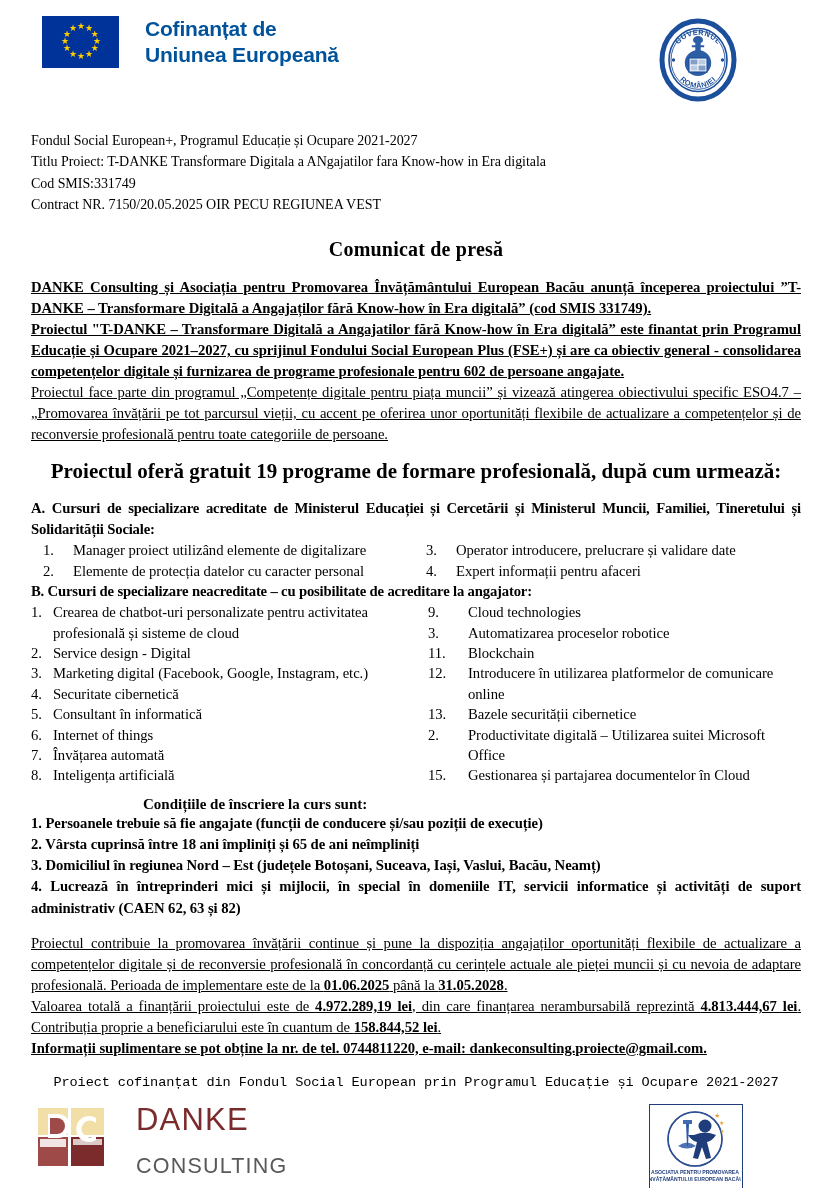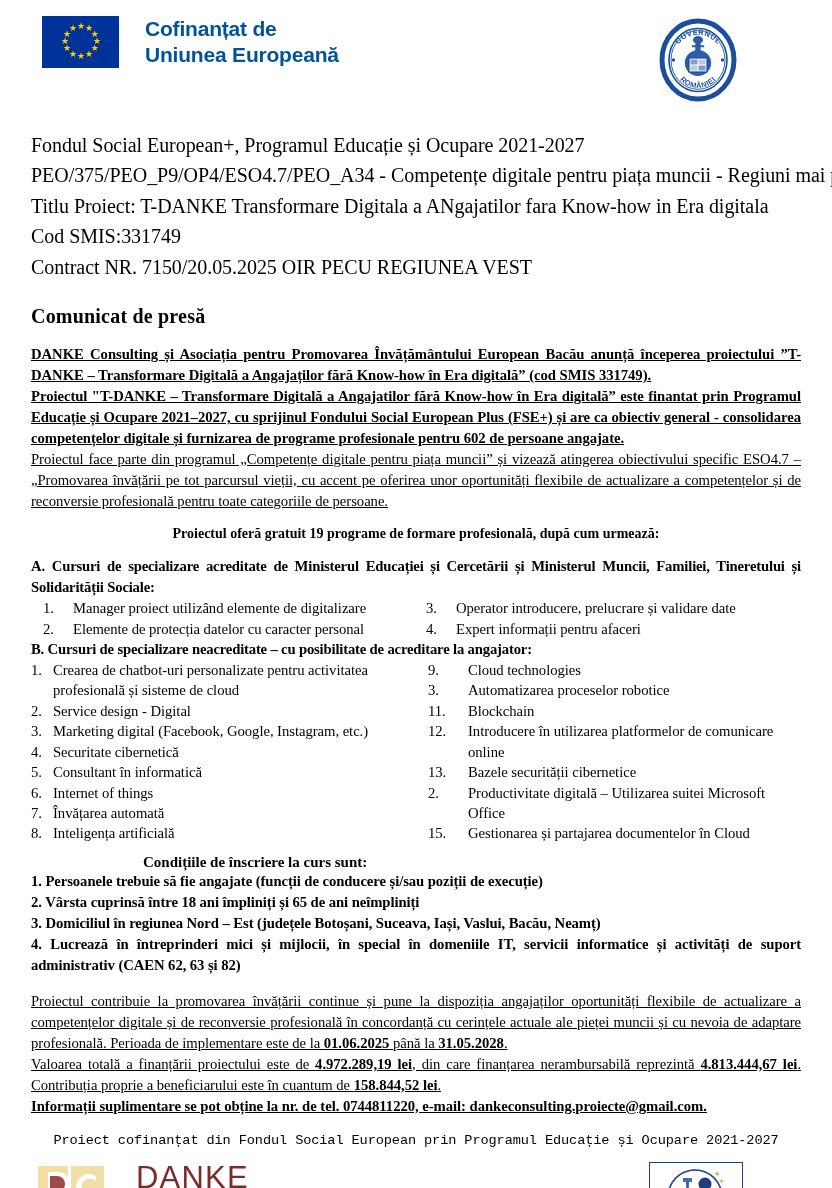--- a/index.html
+++ b/index.html
@@ -76,29 +76,29 @@
     margin-top: 2px;
     width: 78px;
     height: 84px;
     position: relative;
   }
   .gov-seal svg { display: block; }
 
   
   .header-info {
     margin-top: 20px;
-    font-size: 20px;
+    font-size: 14px;
     line-height: 1.52;
     letter-spacing: -0.05px;
   }
   .header-info div { white-space: nowrap; }
 
   
   .doc-title {
-    text-align: left;
+    text-align: center;
     font-weight: bold;
     font-size: 20px;
     margin-top: 23px;
     margin-bottom: 16px;
     letter-spacing: 0.2px;
   }
 
   
   p.body {
     margin: 0;
@@ -107,21 +107,21 @@
     text-align: justify;
     letter-spacing: -0.05px;
     text-decoration: underline;
   }
   p.body.bold { font-weight: bold; }
   .b { font-weight: bold; }
 
   .center-bold {
     text-align: center;
     font-weight: bold;
-    font-size: 14px;
+    font-size: 21px;
     margin: 0;
   }
   .spacer-14 { height: 14px; }
   .spacer-10 { height: 10px; }
 
   .section-head {
     font-weight: bold;
     font-size: 14.7px;
     line-height: 1.43;
     text-align: justify;
@@ -217,21 +217,21 @@
     letter-spacing: 1.2px;
     color: #7B2B2B;
     line-height: 1;
   }
   .danke-sub {
     font-family: "Liberation Sans", "DejaVu Sans", sans-serif;
     font-size: 21.5px;
     letter-spacing: 1.2px;
     color: #595959;
     line-height: 1.1;
-    margin-top: 2px;
+    margin-top: 20px;
   }
 
   
   .assoc-logo {
     position: absolute;
     left: 618px;
     top: 0px;
     width: 94px;
     height: 86px;
     border: 1.5px solid #1F3D7A;
@@ -312,21 +312,20 @@
           <text><textPath href="#arcBot" startOffset="50%" text-anchor="middle">ROMÂNIEI</textPath></text>
         </g>
         <circle cx="14.5" cy="42" r="1.7" fill="#1B4F9C"></circle>
         <circle cx="63.5" cy="42" r="1.7" fill="#1B4F9C"></circle>
       </svg>
     </div>
   </div>
 
   <div class="header-info">
     <div>Fondul Social European+, Programul Educație și Ocupare 2021-2027</div>
-    <div>PEO/375/PEO_P9/OP4/ESO4.7/PEO_A34 - Competențe digitale pentru piața muncii - Regiuni mai puțin dezvoltate</div>
     <div>Titlu Proiect: T-DANKE Transformare Digitala a ANgajatilor fara Know-how in Era digitala</div>
     <div>Cod SMIS:331749</div>
     <div>Contract NR. 7150/20.05.2025 OIR PECU REGIUNEA VEST</div>
   </div>
 
   <div class="doc-title">Comunicat de presă</div>
 
   <p class="body bold">DANKE Consulting și Asociația pentru Promovarea Învățământului European Bacău anunță începerea proiectului ”T-DANKE – Transformare Digitală a Angajaților fără Know-how în Era digitală” (cod SMIS 331749).</p>
   <p class="body bold">Proiectul "T-DANKE – Transformare Digitală a Angajatilor fără Know-how în Era digitală” este finantat prin Programul Educație și Ocupare 2021–2027, cu sprijinul Fondului Social European Plus (FSE+) și are ca obiectiv general - consolidarea competențelor digitale și furnizarea de programe profesionale pentru 602 de persoane angajate.</p>
   <p class="body">Proiectul face parte din programul „Competențe digitale pentru piața muncii” și vizează atingerea obiectivului specific ESO4.7 – „Promovarea învățării pe tot parcursul vieții, cu accent pe oferirea unor oportunități flexibile de actualizare a competențelor și de reconversie profesională pentru toate categoriile de persoane.</p>

